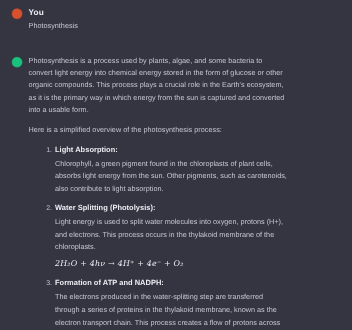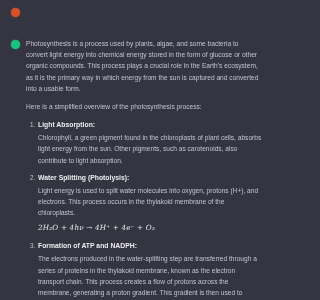--- a/index.html
+++ b/index.html
@@ -75,21 +75,21 @@
     line-height: 11px;
     color: #c5c5d2;
   }
   ol.steps {
     margin: 0;
     padding: 0 0 0 11px;
     list-style: decimal;
     font-size: 6.6px;
   }
   ol.steps > li {
-    margin: 0 0 6px 0;
+    margin: 0 0 6px 12px;
     padding-left: 1px;
     color: #c5c5d2;
     line-height: 11.2px;
   }
   ol.steps > li::marker {
     color: #c5c5d2;
     font-size: 6.3px;
   }
   .step-title {
     display: block;
@@ -121,20 +121,24 @@
     height: 11px;
   }
 </style>
 </head>
 <body>
 
 <div class="conversation">
 
   <div class="message user-message">
     <div class="avatar user-avatar"></div>
+    <div class="msg-body">
+      <div class="author">You</div>
+      <div class="user-text">Photosynthesis</div>
+    </div>
   </div>
 
   <div class="spacer-gap"></div>
 
   <div class="message assistant-message">
     <div class="avatar assistant-avatar"></div>
     <div class="msg-body">
 
       <p class="para">Photosynthesis is a process used by plants, algae, and some bacteria to convert light energy into chemical energy stored in the form of glucose or other organic compounds. This process plays a crucial role in the Earth's ecosystem, as it is the primary way in which energy from the sun is captured and converted into a usable form.</p>
 

